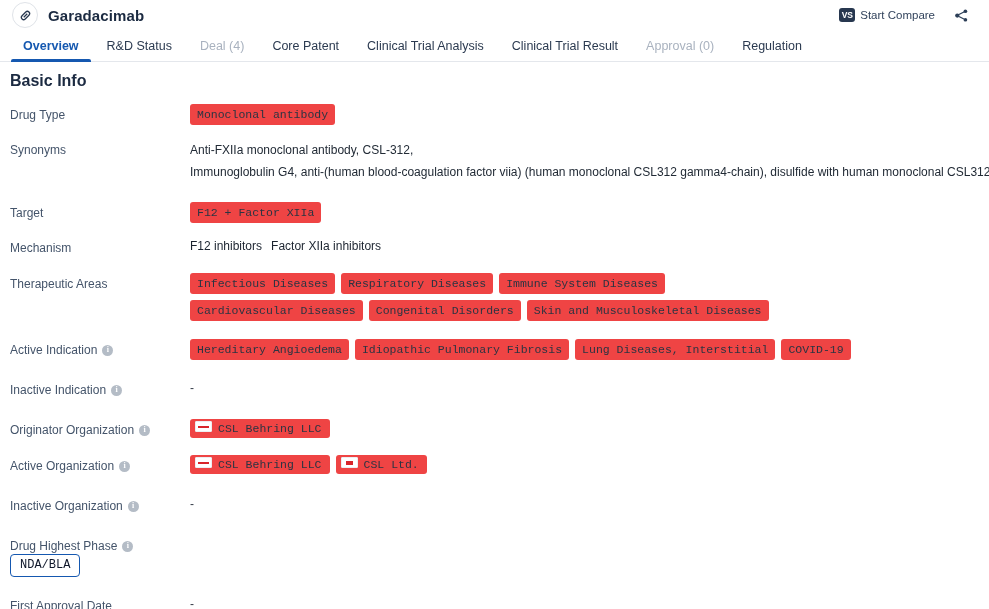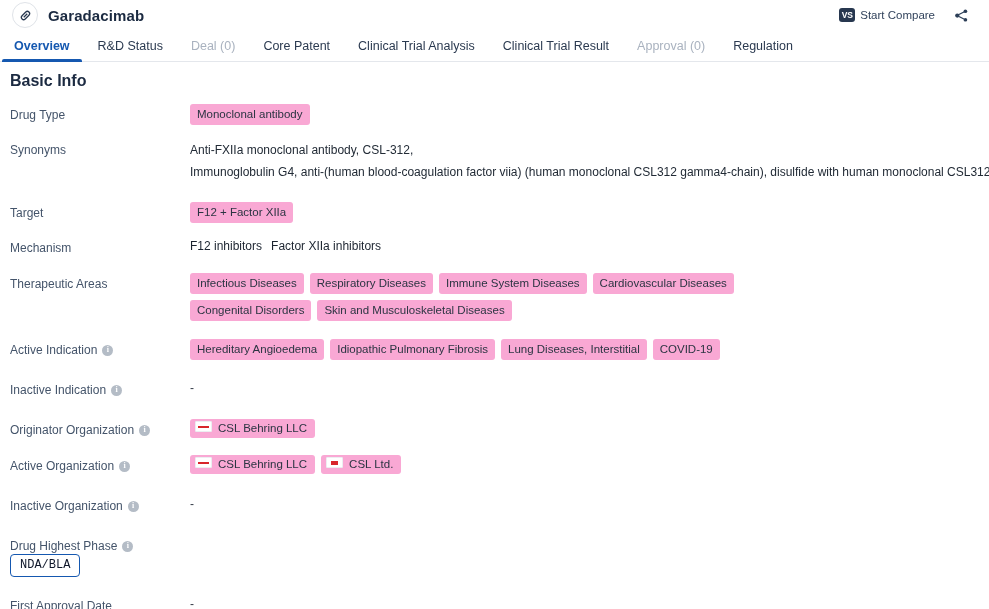--- a/index.html
+++ b/index.html
@@ -86,21 +86,21 @@
     justify-content: center;
     cursor: pointer;
   }
 
   
   .tabbar {
     height: 32px;
     display: flex;
     align-items: stretch;
     border-bottom: 1px solid #e4e7ec;
-    padding: 0 0;
+    padding: 0 9px;
     gap: 0;
   }
   .tab {
     display: flex;
     align-items: center;
     padding: 0 14px;
     font-size: 12.5px;
     color: #2b3a50;
     cursor: pointer;
     position: relative;
@@ -182,28 +182,29 @@
     cursor: default;
   }
 
   
   .tag-wrap {
     display: flex;
     flex-wrap: wrap;
     gap: 6px 6px;
   }
   .tag {
-    background: #f9a8d4;
+    background: #ef4444;
     border-radius: 3px;
     padding: 3px 7px;
     font-size: 11.5px;
     color: #2b3442;
     line-height: 15px;
     white-space: nowrap;
     cursor: pointer;
+    font-family: Liberation Mono, monospace;
   }
   .tag.org {
     display: inline-flex;
     align-items: flex-start;
     gap: 6px;
     padding: 2px 8px 2px 5px;
   }
   .org-logo {
     width: 17px;
     height: 11px;
@@ -271,21 +272,21 @@
         <line x1="8.4" y1="10.6" x2="15.4" y2="7" stroke="#2c3e57" stroke-width="1.7"></line>
         <line x1="8.4" y1="13.4" x2="15.4" y2="17" stroke="#2c3e57" stroke-width="1.7"></line>
       </svg>
     </div>
   </div>
 </div>
 
 <div class="tabbar">
   <div class="tab active">Overview</div>
   <div class="tab">R&amp;D Status</div>
-  <div class="tab disabled">Deal (0)</div>
+  <div class="tab disabled">Deal (4)</div>
   <div class="tab">Core Patent</div>
   <div class="tab">Clinical Trial Analysis</div>
   <div class="tab">Clinical Trial Result</div>
   <div class="tab disabled">Approval (0)</div>
   <div class="tab">Regulation</div>
 </div>
 
 <div class="content">
 
   <div class="section-title">Basic Info</div>

